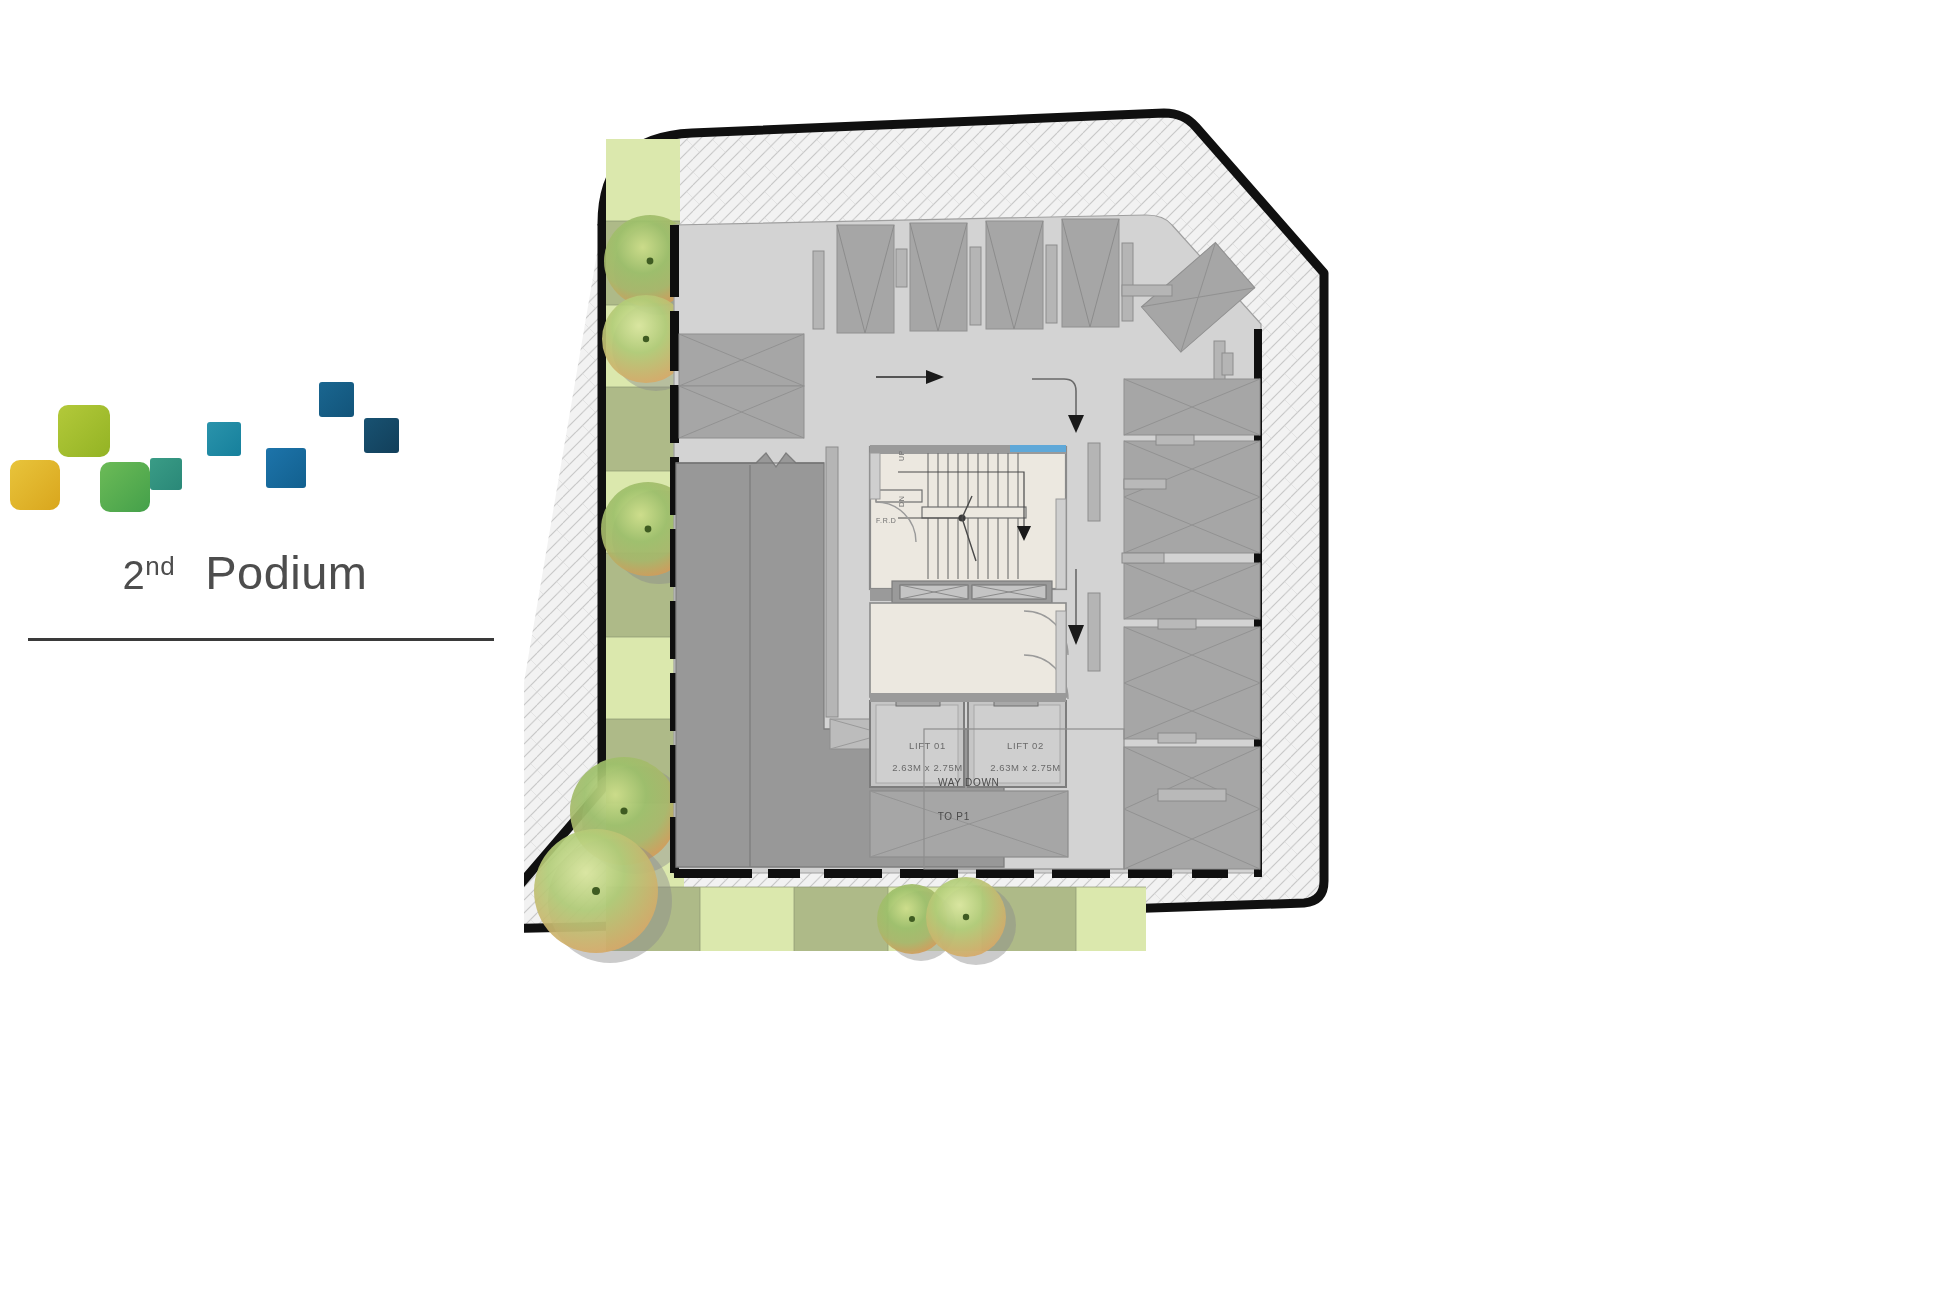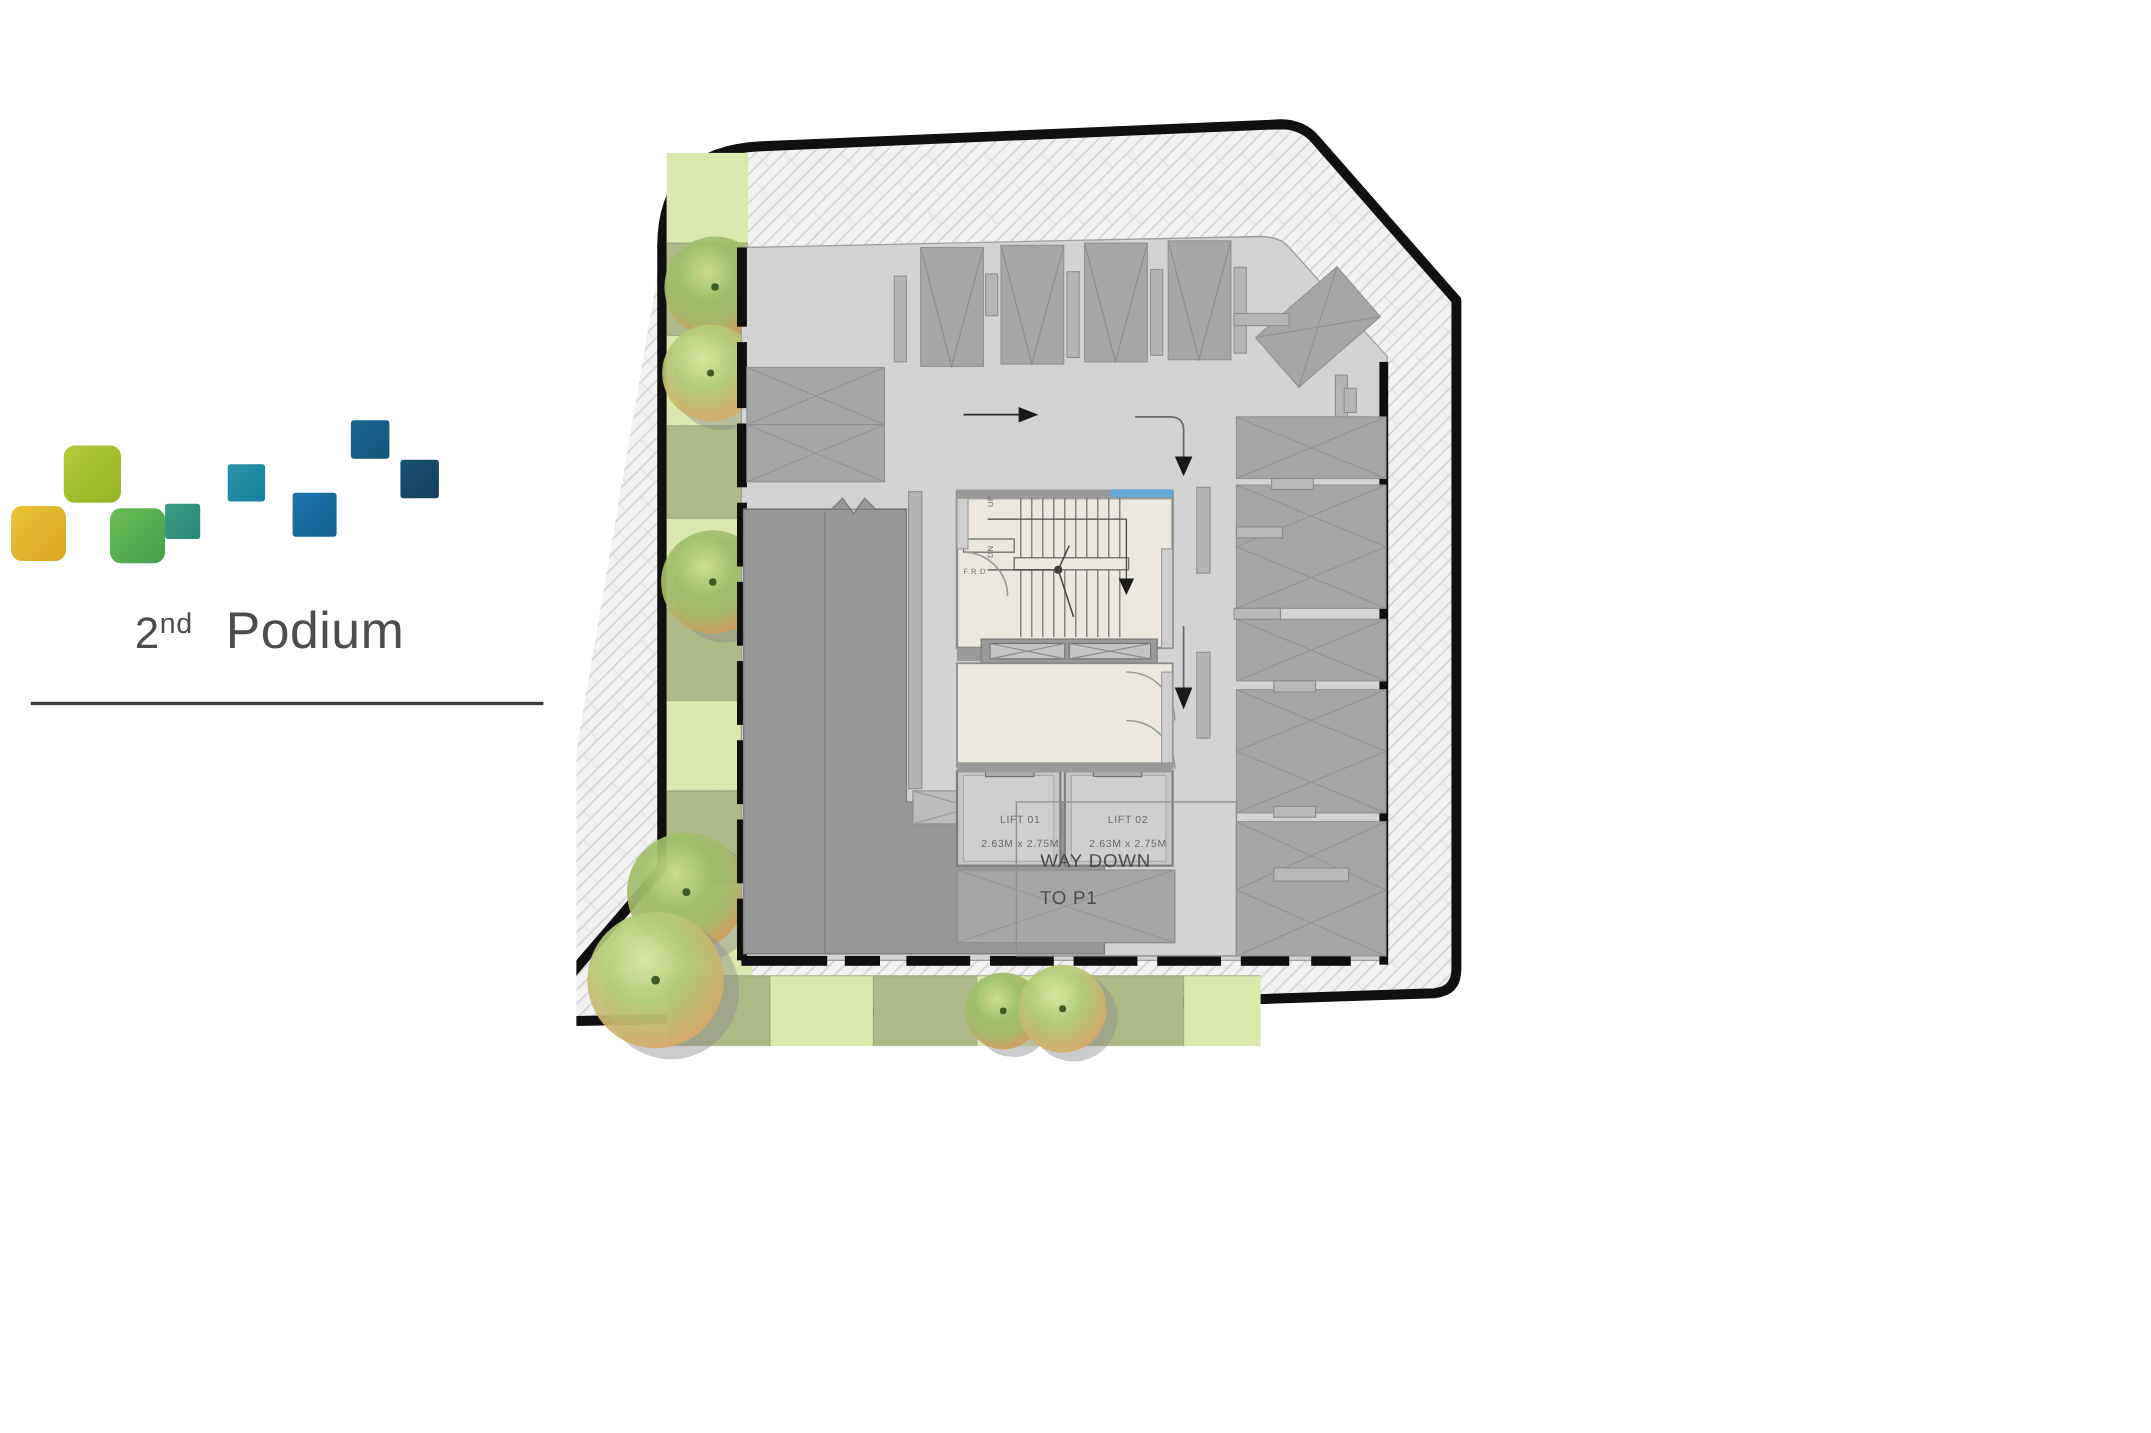--- a/index.html
+++ b/index.html
@@ -21,21 +21,21 @@
 
   
   #plan{position:absolute;left:524px;top:0;width:1435px;height:1079px;margin-top:29px;}
   #plan svg{display:block;}
 
   
   .plan-label{position:absolute;color:#5b5b5b;font-size:11px;letter-spacing:.6px;
               font-family:"Liberation Sans",sans-serif;white-space:pre;}
   .lift-label{font-size:9.5px;text-align:center;color:#6a6a6a;line-height:11px;}
   .tiny{font-size:7px;color:#6f6f6f;}
-  .waydown{font-size:17px;color:#4a4a4a;line-height:17px;letter-spacing:.7px;}
+  .waydown{font-size:10px;color:#4a4a4a;line-height:17px;letter-spacing:.7px;}
 </style>
 </head>
 <body>
 
 <div id="brand">
 
   <div id="logo">
     <span class="logo-sq rnd" style="left:10px;top:460px;width:50px;height:50px;
                  background:linear-gradient(135deg,#e8c43b,#d9a61d);"></span>
     <span class="logo-sq rnd" style="left:58px;top:405px;width:52px;height:52px;

